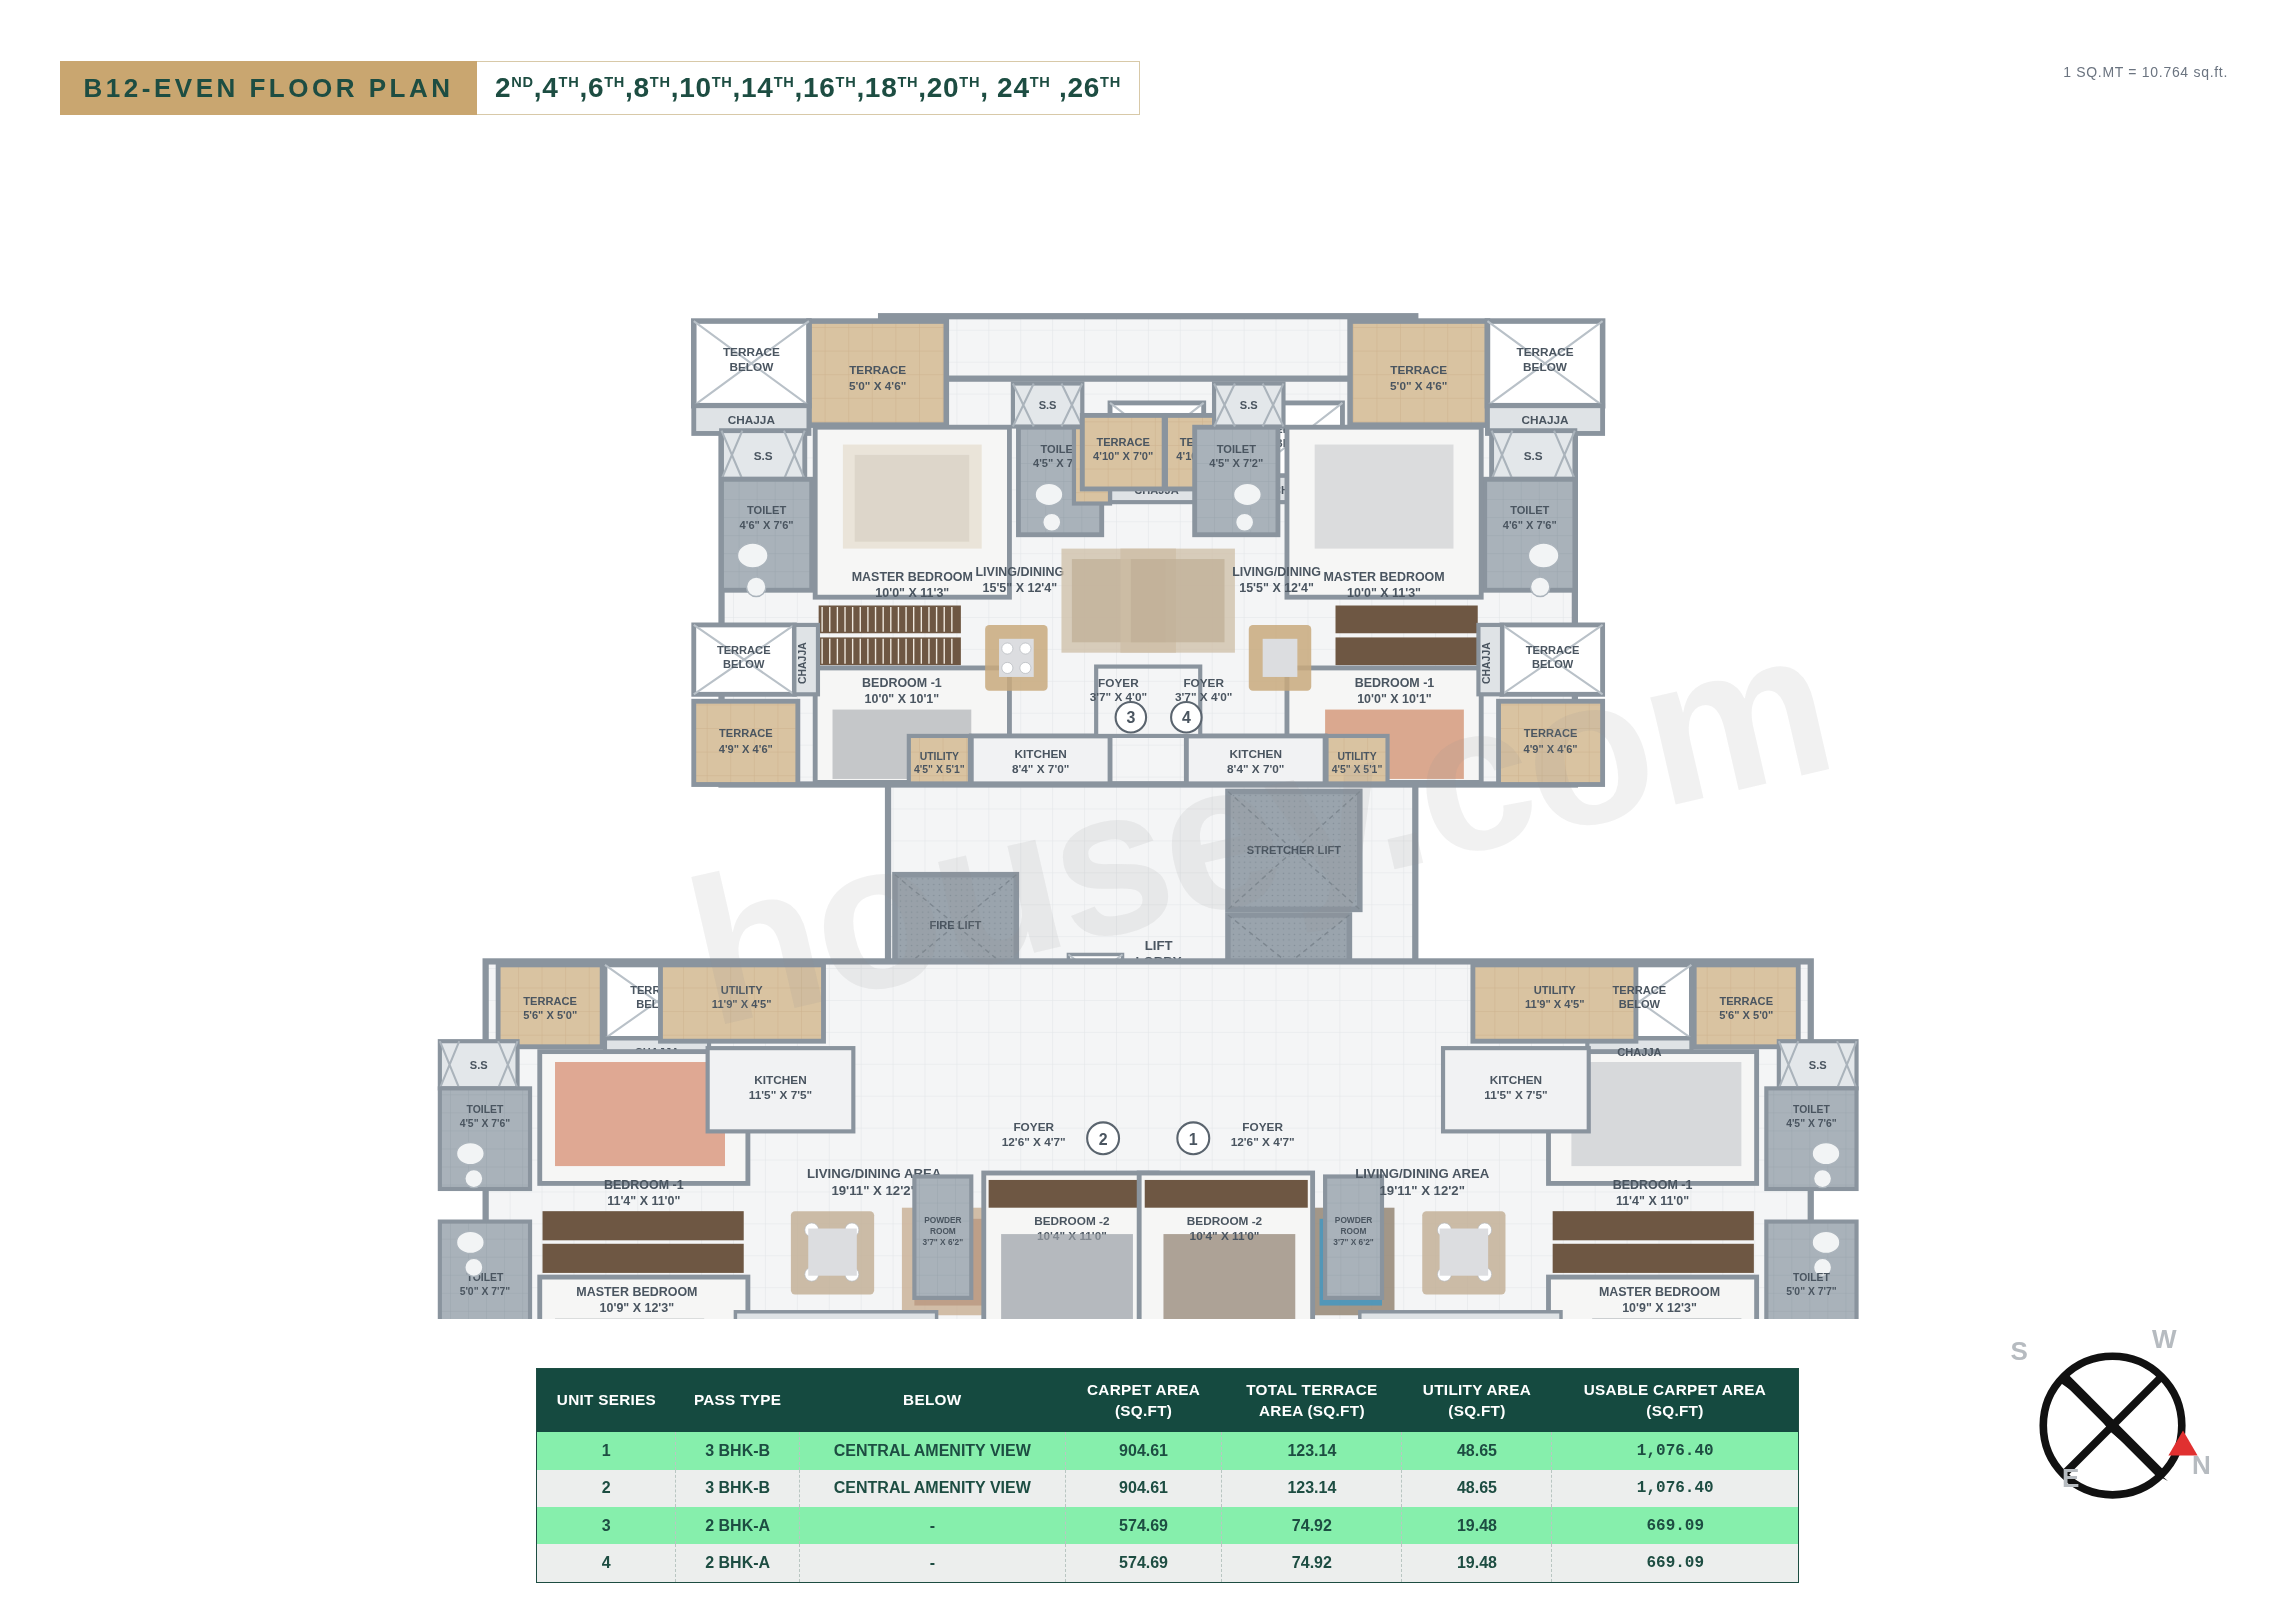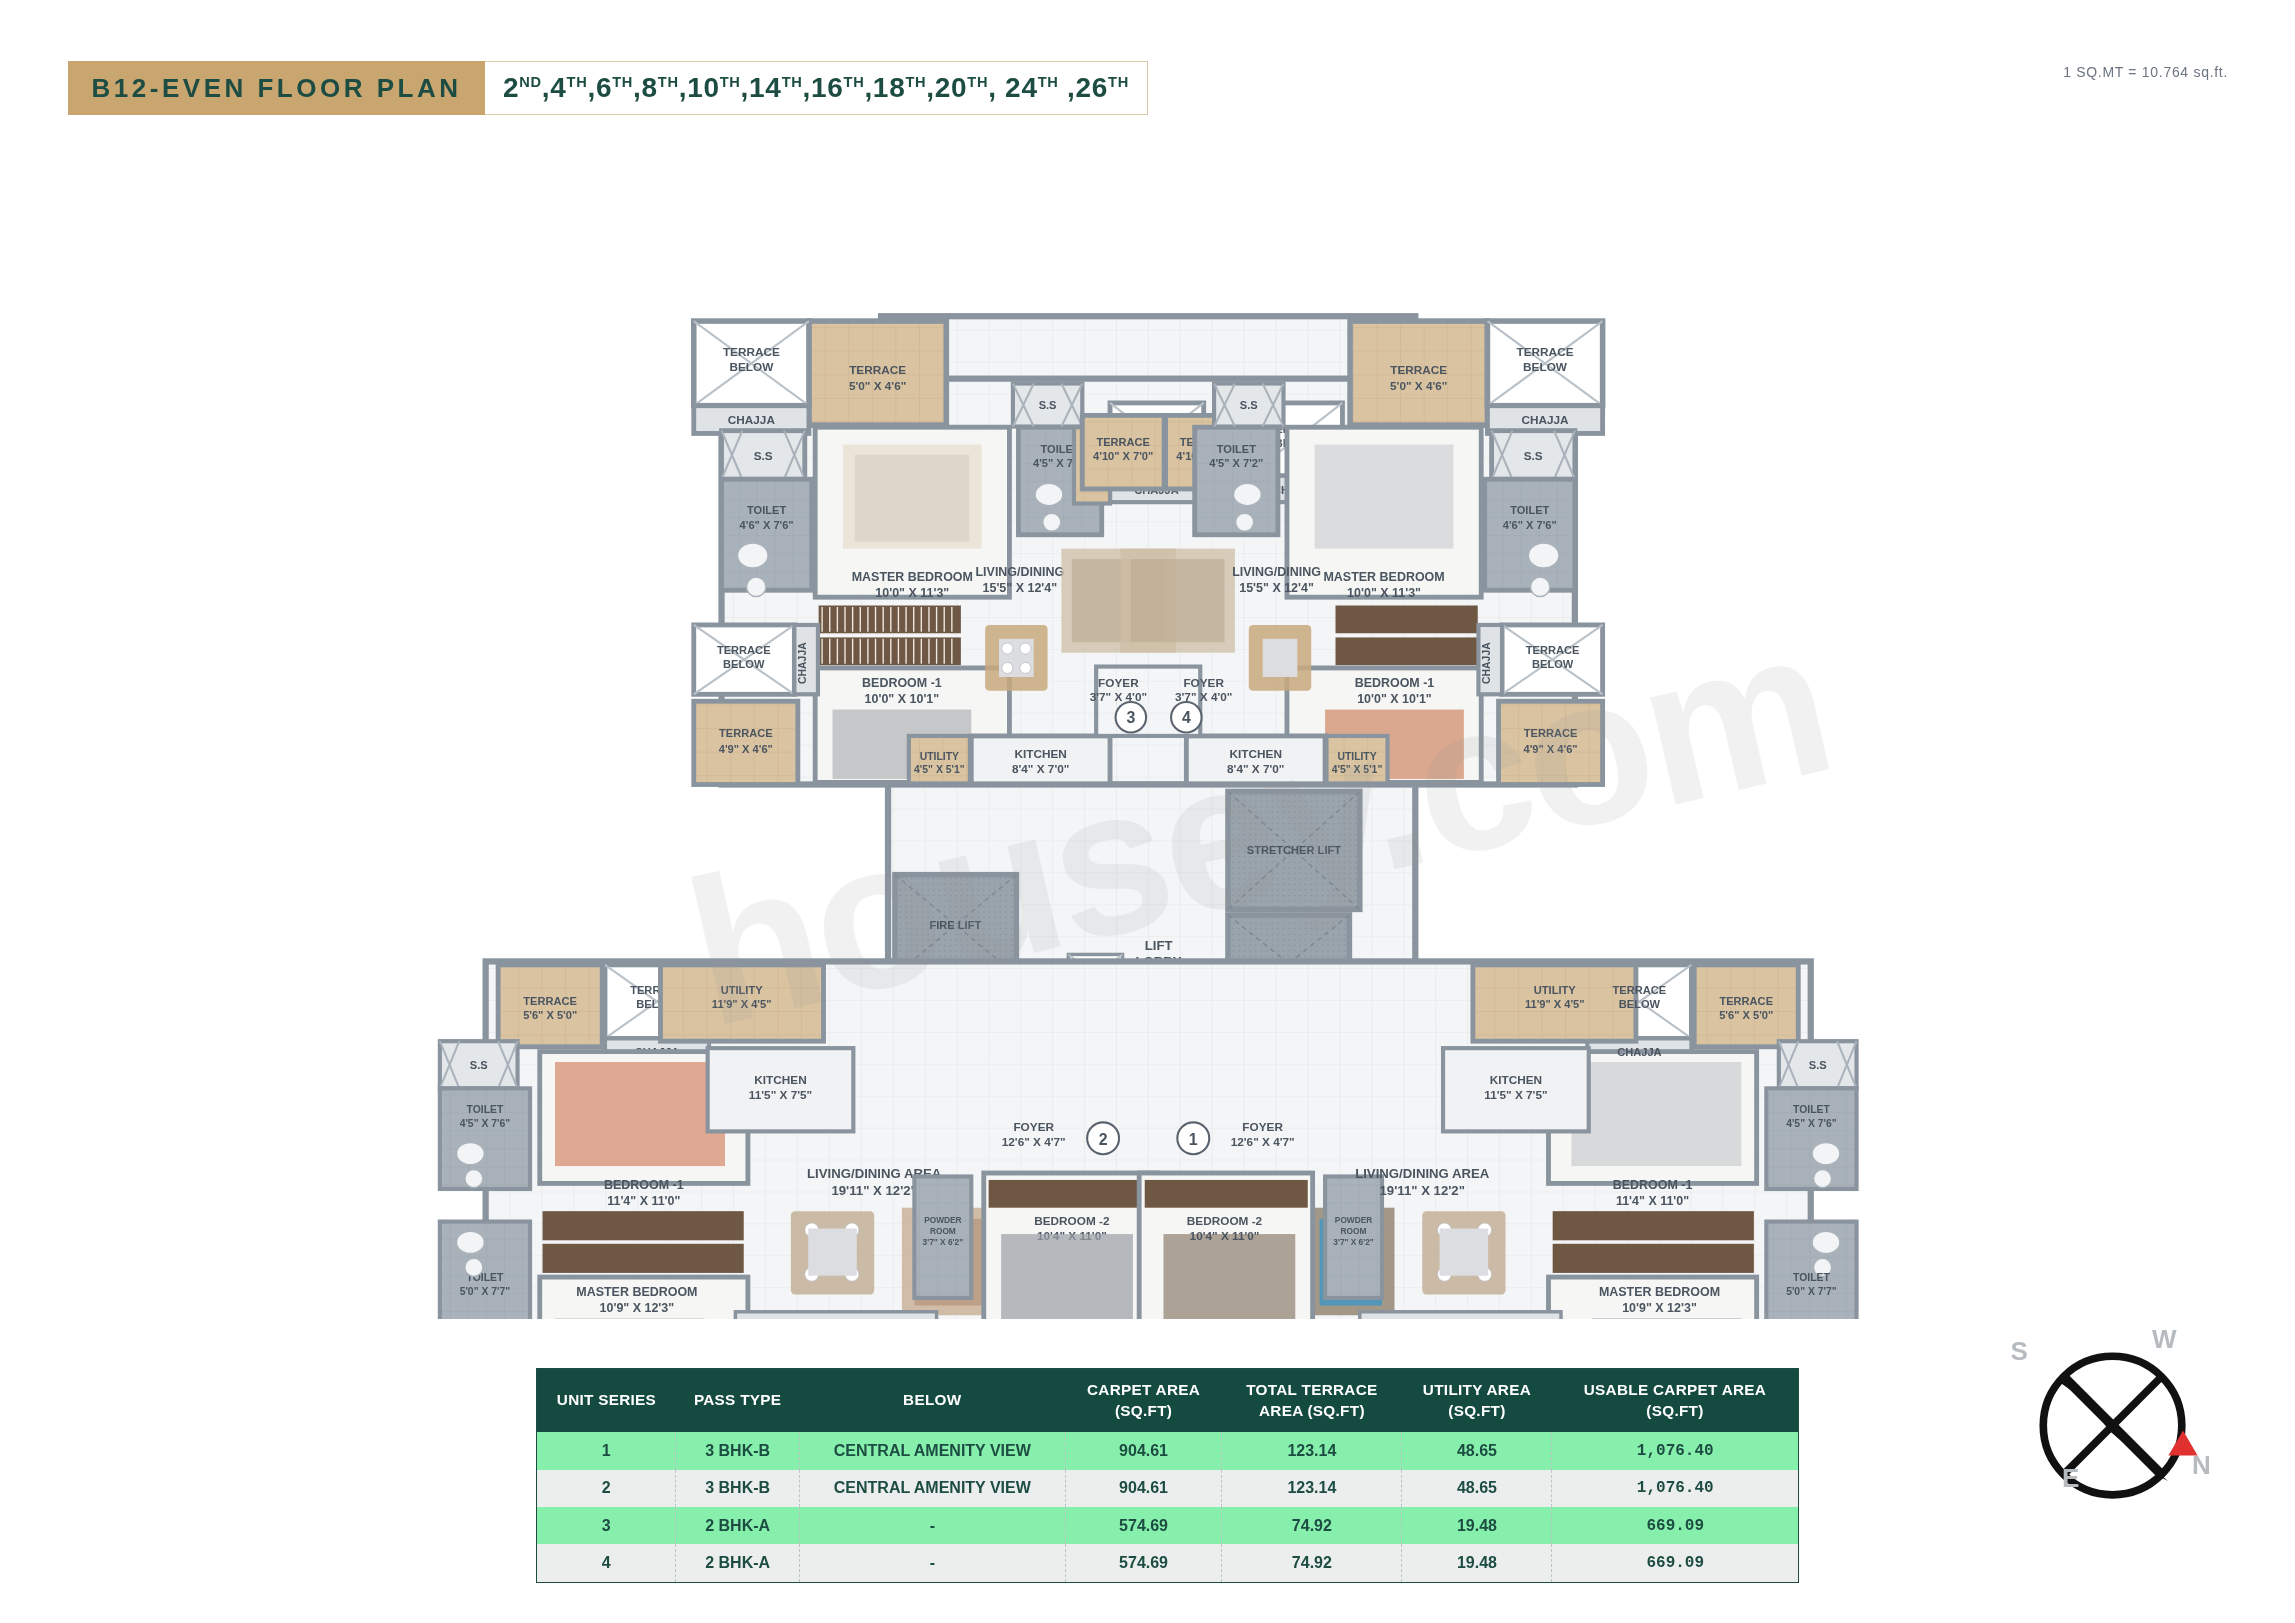--- a/index.html
+++ b/index.html
@@ -1,19 +1,19 @@
 <!DOCTYPE html>
 <html style="font-size:11px"><head>
 <meta charset="utf-8">
 <style>
   html,body{margin:0;padding:0;background:#ffffff;}
   body{width:2295px;height:1623px;position:relative;font-family:"Liberation Sans",sans-serif;overflow:hidden;}
 
   
-  #header{position:absolute;left:68px;top:61px;display:flex;align-items:stretch;height:54px;}
+  #header{position:absolute;left:60px;top:61px;display:flex;align-items:stretch;height:54px;}
   #title-tab{background:#c9a670;display:flex;align-items:center;padding:0 23.6px;}
   #title-tab .t{color:#1d4d42;font-size:26px;font-weight:bold;letter-spacing:3.5px;white-space:nowrap;}
   #floors-tab{background:#ffffff;border:1.4px solid #d8c9a8;border-left:none;display:flex;align-items:center;padding:16px 18px;}
   #floors-tab .t{color:#1d4d42;font-size:28px;font-weight:bold;letter-spacing:0.7px;white-space:nowrap;}
   #floors-tab sup{font-size:14.6px;vertical-align:super;}
   #conv-note{position:absolute;right:67px;top:64px;color:#6b7480;font-size:14px;letter-spacing:0.7px;white-space:nowrap;}
 
   
   #plan{position:absolute;left:0;top:139px;width:2295px;height:1180px;}
   #plan svg{display:block;}

